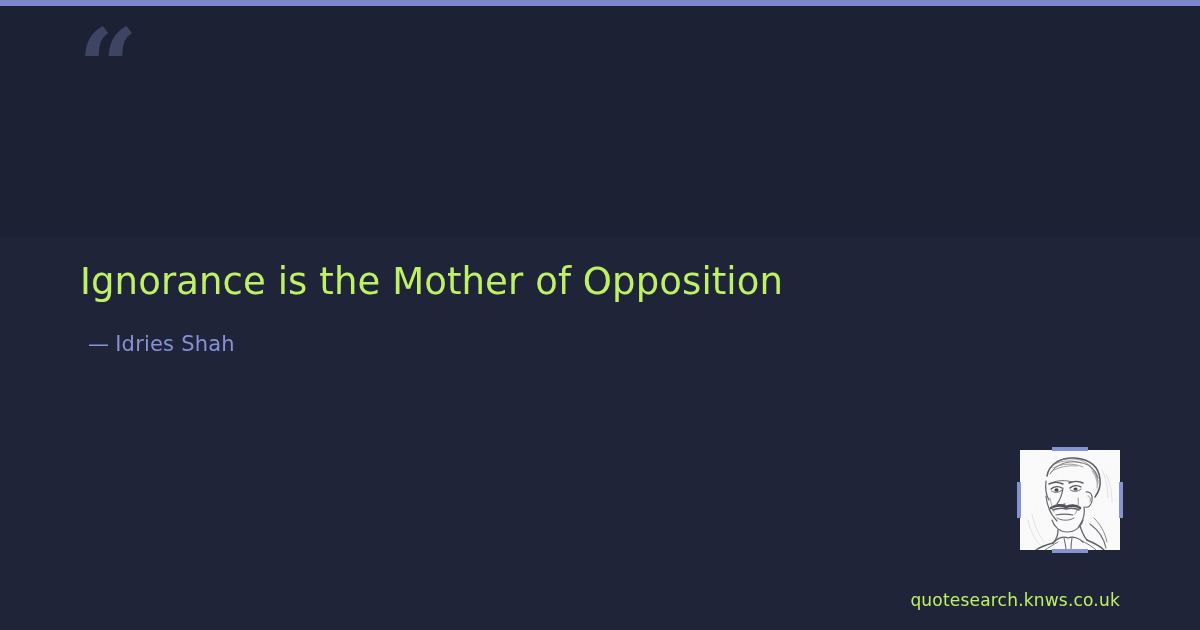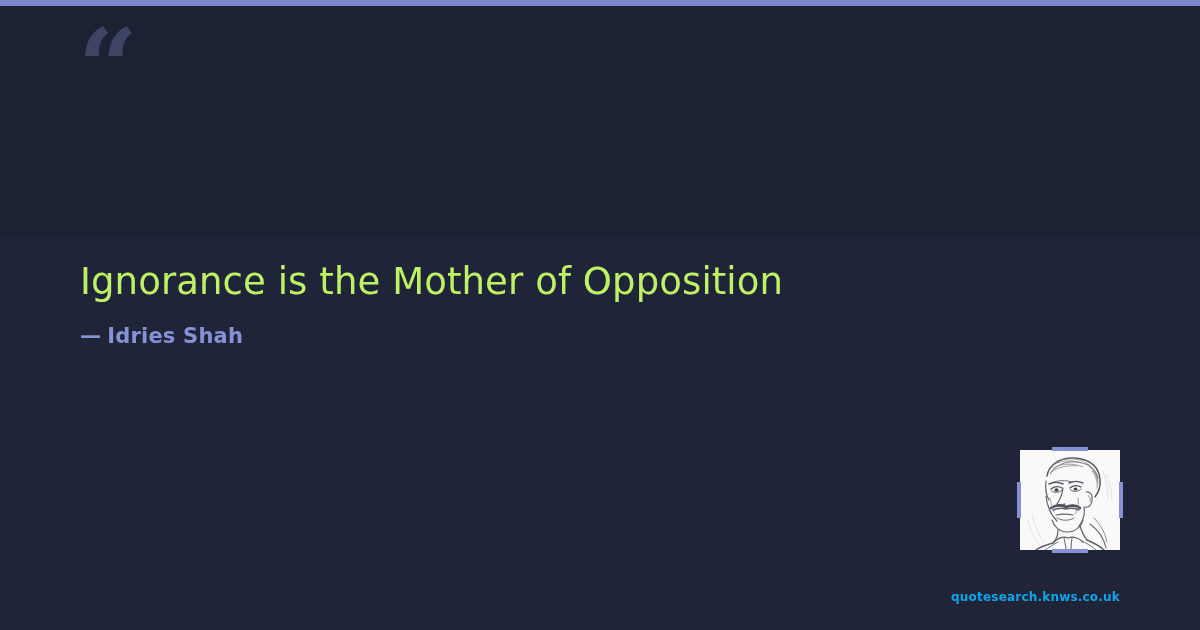--- a/index.html
+++ b/index.html
@@ -77,42 +77,42 @@
     line-height: 1.28;
     color: #bef264;
     letter-spacing: 0.1px;
   }
 
   
   .attribution {
     position: absolute;
     left: 80px;
     top: 324px;
-    margin: 0;
+    margin: 8px;
     font-family: "DejaVu Sans", "Liberation Sans", sans-serif;
     font-size: 21px;
-    font-weight: 700;
+    font-weight: 400;
     color: #8592d4;
     letter-spacing: 0.2px;
     white-space: nowrap;
   }
   .attribution .dash {
     margin-right: 6px;
   }
 
   
   .source-url {
     position: absolute;
     right: 80px;
     top: 590px;
     margin: 0;
     font-family: "DejaVu Sans", "Liberation Sans", sans-serif;
-    font-size: 12px;
-    font-weight: 700;
-    color: #0ea5e9;
+    font-size: 17px;
+    font-weight: 400;
+    color: #bef264;
     letter-spacing: 0.2px;
     white-space: nowrap;
   }
 
   
   .portrait-wrap {
     position: absolute;
     left: 1020px;
     top: 450px;
     width: 100px;

